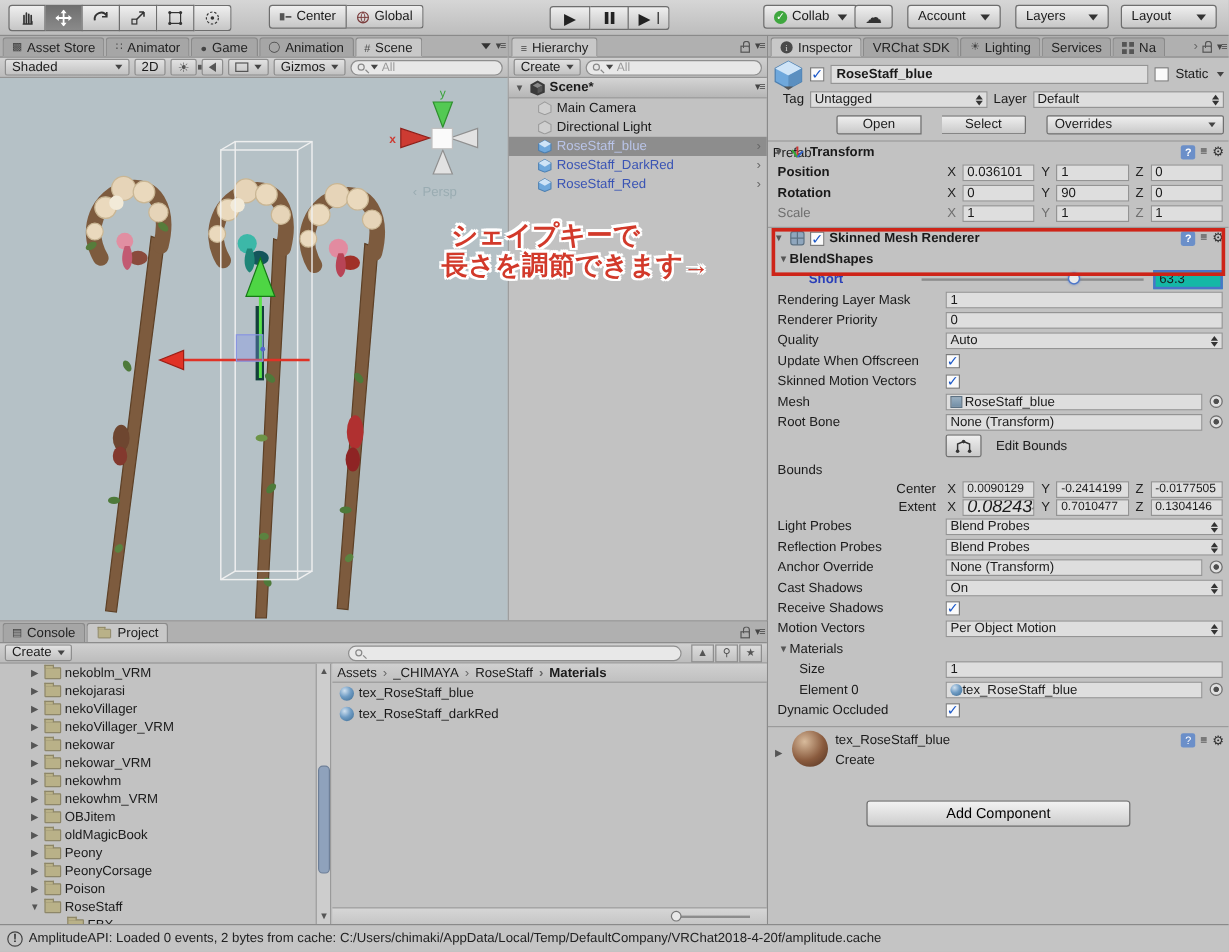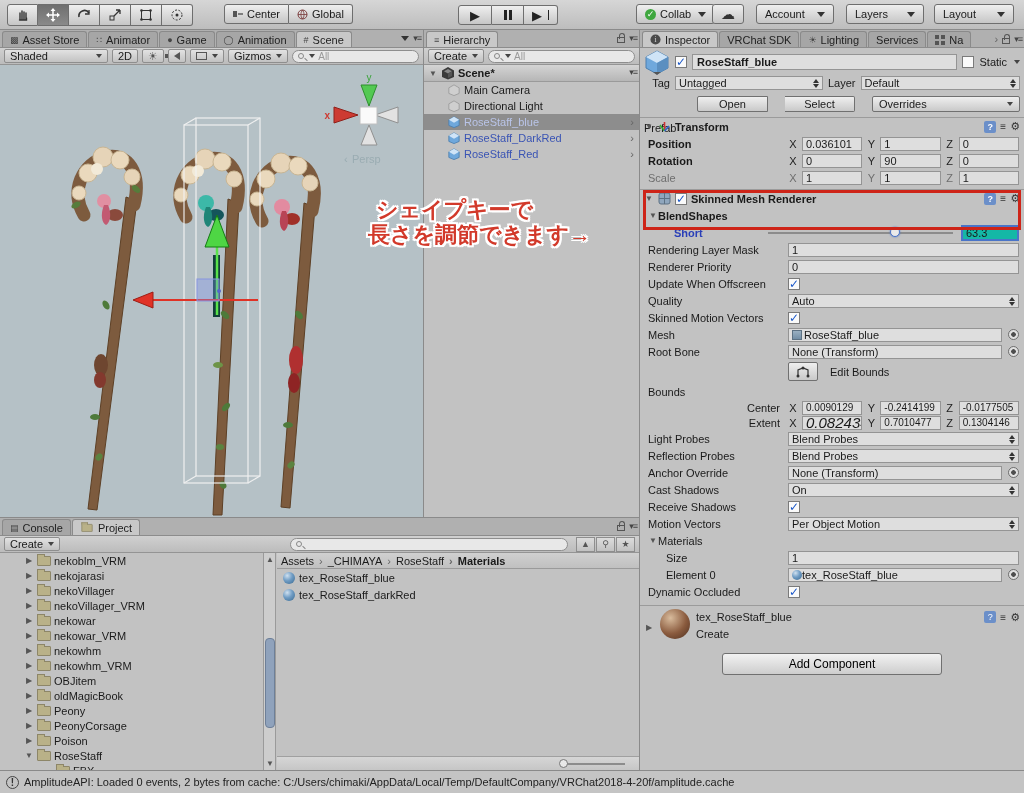--- a/index.html
+++ b/index.html
@@ -63,21 +63,21 @@
   #scene-viewport { position:absolute; left:0; top:35px; right:0; bottom:0; background:#b5c1c6; }
   .scenebar-btn { height:14px; border:1px solid #8e8e8e; background:linear-gradient(#e2e2e2,#c2c2c2);
                   display:inline-flex; align-items:center; padding:0 5px; border-radius:2px; gap:3px; }
   .sun { font-size:11px; color:#555; }
   .speaker { width:0; height:0; border-top:4px solid transparent; border-bottom:4px solid transparent;
              border-right:6px solid #555; position:relative; }
   .speaker::before { content:""; position:absolute; left:-9px; top:-2px; width:3px; height:4px; background:#555; }
   .imgicon { width:11px; height:8px; border:1px solid #555; position:relative; }
 
   
-  #annotation { position:absolute; left:376px; top:197px; z-index:60; font-weight:bold; font-size:22px;
+  #annotation { position:absolute; left:376px; top:183px; z-index:60; font-weight:bold; font-size:22px;
                 line-height:25px; color:#d2392a; white-space:nowrap;
                 text-shadow:-2px -2px 0 #fff, 2px -2px 0 #fff, -2px 2px 0 #fff, 2px 2px 0 #fff,
                             0 -2px 0 #fff, 0 2px 0 #fff, -2px 0 0 #fff, 2px 0 0 #fff; }
   #annotation .l2 { margin-left:-8px; }
   #blend-highlight { position:absolute; left:643px; top:190px; width:378px; height:40px;
                      border:3px solid #ce2418; z-index:55; pointer-events:none; }
 
   
   #hier-panel { left:424px; top:30px; width:216px; height:487px; border-right:1px solid #8a8a8a; }
   #hier-scenehdr { height:17px; background:linear-gradient(#d4d4d4,#b6b6b6); border-bottom:1px solid #9a9a9a;
@@ -130,21 +130,21 @@
                  padding:0 3px; display:flex; align-items:center; }
   .editbounds-btn { width:30px; height:19px; background:linear-gradient(#efefef,#c9c9c9); border:1px solid #707070;
                     border-radius:2px; display:flex; align-items:center; justify-content:center; margin-right:8px; }
   .mini-meshicon { width:10px; height:10px; flex:none; background:
                    linear-gradient(#9ab0c2,#728ea6); border:1px solid #5c7183; margin-right:2px; }
   .sphere-sm { width:12px; height:12px; border-radius:50%; flex:none;
                background:radial-gradient(circle at 35% 30%, #cfe0ef, #6f9cc4 45%, #39688f); }
   .matblock { border-top:1px solid #9b9b9b; padding:3px 4px 5px 4px; position:relative; }
   .mat-sphere { width:30px; height:30px; border-radius:50%;
                 background:radial-gradient(circle at 35% 30%, #d8bb9c, #8a5b3e 55%, #4e2f1f); flex:none; }
-  .addcomp { display:block; margin:6px auto 0 auto; width:220px; height:22px;
+  .addcomp { display:block; margin:20px auto 0 auto; width:220px; height:22px;
              background:linear-gradient(#f2f2f2,#cdcdcd); border:1px solid #707070; border-radius:3px;
              font-size:12px; text-align:center; line-height:20px; }
   .gob-hdr { padding:4px 4px 2px 4px; }
   .gob-row { display:flex; align-items:center; gap:5px; height:19px; margin-bottom:2px; }
   .cubeicon { width:26px; height:26px; flex:none; }
   .namefield { flex:1; background:#dedede; border:1px solid #949494; height:16px; display:flex;
                align-items:center; padding:0 4px; font-weight:bold; }
   .smallbtn { flex:1; height:16px; background:linear-gradient(#efefef,#c9c9c9); border:1px solid #707070;
               display:flex; align-items:center; justify-content:center;margin-left:12px; }
   .smallbtn.first { border-radius:2px 0 0 2px; }
@@ -678,32 +678,32 @@
           <span class="field">1</span>
         </div>
     </div>
     <div class="irow">
       <span class="ilabel">Renderer Priority</span>
       <div class="ival">
           <span class="field">0</span>
         </div>
     </div>
     <div class="irow">
-      <span class="ilabel">Update When Offscreen</span>
-      <div class="ival">
-          <span class="checkbox checked"></span>
-        </div>
-    </div>
-    <div class="irow">
       <span class="ilabel">Quality</span>
       <div class="ival">
           <span class="field drop">
             <span>Auto</span>
             <span class="dbl-arrow"></span>
           </span>
+        </div>
+    </div>
+    <div class="irow">
+      <span class="ilabel">Update When Offscreen</span>
+      <div class="ival">
+          <span class="checkbox checked"></span>
         </div>
     </div>
     <div class="irow">
       <span class="ilabel">Skinned Motion Vectors</span>
       <div class="ival">
           <span class="checkbox checked"></span>
         </div>
     </div>
     <div class="irow">
       <span class="ilabel">Mesh</span>

